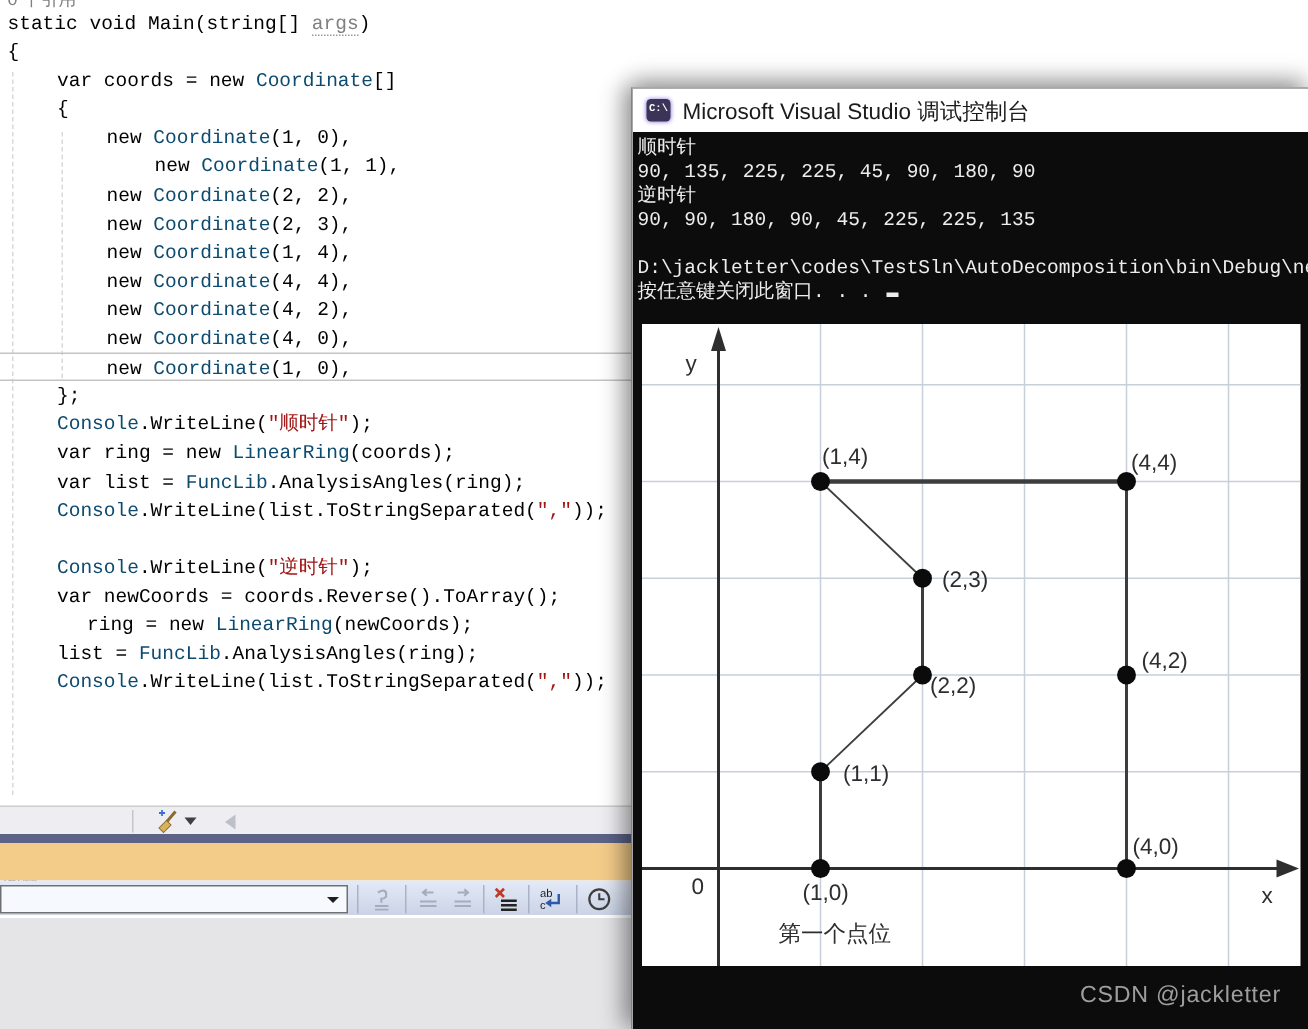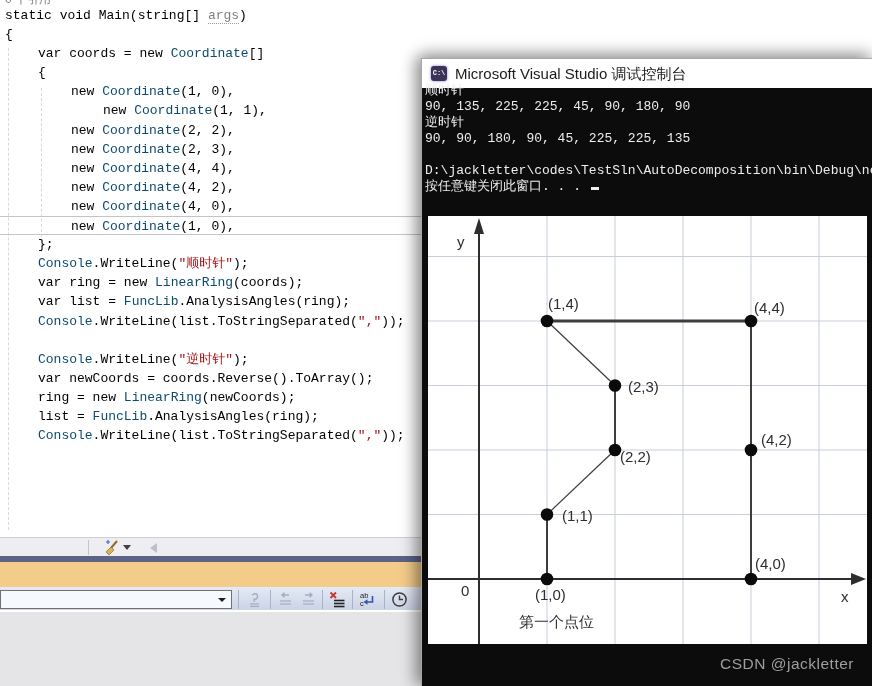--- a/index.html
+++ b/index.html
@@ -44,21 +44,21 @@
   .row5{position:absolute;left:0;top:612px;width:421px;height:74px;background:#e5e5e8;}
   
   .conwin{position:absolute;left:421px;top:58px;width:451px;height:628px;background:#0c0c0c;
           border-top:1px solid #a8a8a8;border-left:1px solid #a8a8a8;box-sizing:border-box;
           box-shadow:-7px 0 14px rgba(0,0,0,.30), 0 -6px 14px rgba(0,0,0,.25);}
   .titlebar{position:absolute;left:0;top:0;width:451px;height:29px;background:#ffffff;}
   .cicon{position:absolute;left:9px;top:7px;width:16px;height:15px;border-radius:3px;
          background:#3b3457;box-shadow:0 0 3px #8d7ae0;color:#fff;
          font:bold 7px "Liberation Mono",monospace;text-align:center;line-height:15px;}
   .ctitle{position:absolute;left:33px;top:6px;font-size:15px;color:#1b1b1b;}
-  #console-lines{position:absolute;left:3px;top:24px;width:448px;
+  #console-lines{position:absolute;left:3px;top:32px;width:448px;
          font:13px "Liberation Mono","DejaVu Sans Mono",monospace;color:#ededed;}
   .con-line{height:16px;line-height:16px;white-space:pre;}
   .cursor{display:inline-block;width:8px;height:3px;background:#ededed;margin-left:2px;vertical-align:baseline;}
   .plot{position:absolute;left:6px;top:157px;width:439px;height:428px;background:#ffffff;}
   .plbl{font:15px "Liberation Sans",sans-serif;fill:#2e2e2e;}
   .watermark{position:absolute;right:18px;top:596px;font-size:15.5px;color:#9e9e9e;letter-spacing:.5px;}
 </style>
 </head>
 <body>
 
@@ -68,33 +68,34 @@
   <div class="ig ig2"></div>
   <div id="code-lines">
       <div class="cl" style="padding-left: 5px;"><span class="tk-kw">static</span><span class="tk-pl"> </span><span class="tk-kw">void</span><span class="tk-pl"> Main(</span><span class="tk-kw">string</span><span class="tk-pl">[] </span><span class="tk-ar">args</span><span class="tk-pl">)</span></div>
       <div class="cl" style="padding-left: 5px;"><span class="tk-pl">{</span></div>
       <div class="cl" style="padding-left: 38px;"><span class="tk-kw">var</span><span class="tk-pl"> coords = </span><span class="tk-kw">new</span><span class="tk-pl"> </span><span class="tk-ty">Coordinate</span><span class="tk-pl">[]</span></div>
       <div class="cl" style="padding-left: 38px;"><span class="tk-pl">{</span></div>
       <div class="cl" style="padding-left: 71px;"><span class="tk-kw">new</span><span class="tk-pl"> </span><span class="tk-ty">Coordinate</span><span class="tk-pl">(1, 0),</span></div>
       <div class="cl" style="padding-left: 103px;"><span class="tk-kw">new</span><span class="tk-pl"> </span><span class="tk-ty">Coordinate</span><span class="tk-pl">(1, 1),</span></div>
       <div class="cl" style="padding-left: 71px;"><span class="tk-kw">new</span><span class="tk-pl"> </span><span class="tk-ty">Coordinate</span><span class="tk-pl">(2, 2),</span></div>
       <div class="cl" style="padding-left: 71px;"><span class="tk-kw">new</span><span class="tk-pl"> </span><span class="tk-ty">Coordinate</span><span class="tk-pl">(2, 3),</span></div>
+      <div class="cl" style="padding-left: 71px;"><span class="tk-kw">new</span><span class="tk-pl"> </span><span class="tk-ty">Coordinate</span><span class="tk-pl">(1, 4),</span></div>
       <div class="cl" style="padding-left: 71px;"><span class="tk-kw">new</span><span class="tk-pl"> </span><span class="tk-ty">Coordinate</span><span class="tk-pl">(4, 4),</span></div>
       <div class="cl" style="padding-left: 71px;"><span class="tk-kw">new</span><span class="tk-pl"> </span><span class="tk-ty">Coordinate</span><span class="tk-pl">(4, 2),</span></div>
       <div class="cl" style="padding-left: 71px;"><span class="tk-kw">new</span><span class="tk-pl"> </span><span class="tk-ty">Coordinate</span><span class="tk-pl">(4, 0),</span></div>
       <div class="cl cur" style="padding-left: 71px;"><span class="tk-kw">new</span><span class="tk-pl"> </span><span class="tk-ty">Coordinate</span><span class="tk-pl">(1, 0),</span></div>
       <div class="cl" style="padding-left: 38px;"><span class="tk-pl">};</span></div>
       <div class="cl" style="padding-left: 38px;"><span class="tk-ty">Console</span><span class="tk-pl">.WriteLine(</span><span class="tk-st">"顺时针"</span><span class="tk-pl">);</span></div>
       <div class="cl" style="padding-left: 38px;"><span class="tk-kw">var</span><span class="tk-pl"> ring = </span><span class="tk-kw">new</span><span class="tk-pl"> </span><span class="tk-ty">LinearRing</span><span class="tk-pl">(coords);</span></div>
       <div class="cl" style="padding-left: 38px;"><span class="tk-kw">var</span><span class="tk-pl"> list = </span><span class="tk-ty">FuncLib</span><span class="tk-pl">.AnalysisAngles(ring);</span></div>
       <div class="cl" style="padding-left: 38px;"><span class="tk-ty">Console</span><span class="tk-pl">.WriteLine(list.ToStringSeparated(</span><span class="tk-st">","</span><span class="tk-pl">));</span></div>
       <div class="cl" style="padding-left: 38px;">&nbsp;</div>
       <div class="cl" style="padding-left: 38px;"><span class="tk-ty">Console</span><span class="tk-pl">.WriteLine(</span><span class="tk-st">"逆时针"</span><span class="tk-pl">);</span></div>
       <div class="cl" style="padding-left: 38px;"><span class="tk-kw">var</span><span class="tk-pl"> newCoords = coords.Reverse().ToArray();</span></div>
-      <div class="cl" style="padding-left: 38px;"><span class="tk-pl">ring = </span><span class="tk-kw">new</span><span class="tk-pl"> </span><span class="tk-ty">LinearRing</span><span class="tk-pl">(newCoords);</span></div>
+      <div class="cl" style="padding-left: 58px;"><span class="tk-pl">ring = </span><span class="tk-kw">new</span><span class="tk-pl"> </span><span class="tk-ty">LinearRing</span><span class="tk-pl">(newCoords);</span></div>
       <div class="cl" style="padding-left: 38px;"><span class="tk-pl">list = </span><span class="tk-ty">FuncLib</span><span class="tk-pl">.AnalysisAngles(ring);</span></div>
       <div class="cl" style="padding-left: 38px;"><span class="tk-ty">Console</span><span class="tk-pl">.WriteLine(list.ToStringSeparated(</span><span class="tk-st">","</span><span class="tk-pl">));</span></div>
     </div>
 </div>
 
 <div class="row1">
   <span class="row1-label">问题</span>
   <span class="vsep1"></span>
   <svg class="broom" width="17" height="17">
     <line x1="14" y1="2" x2="8" y2="9" stroke="#8a6b2f" stroke-width="2"></line>

